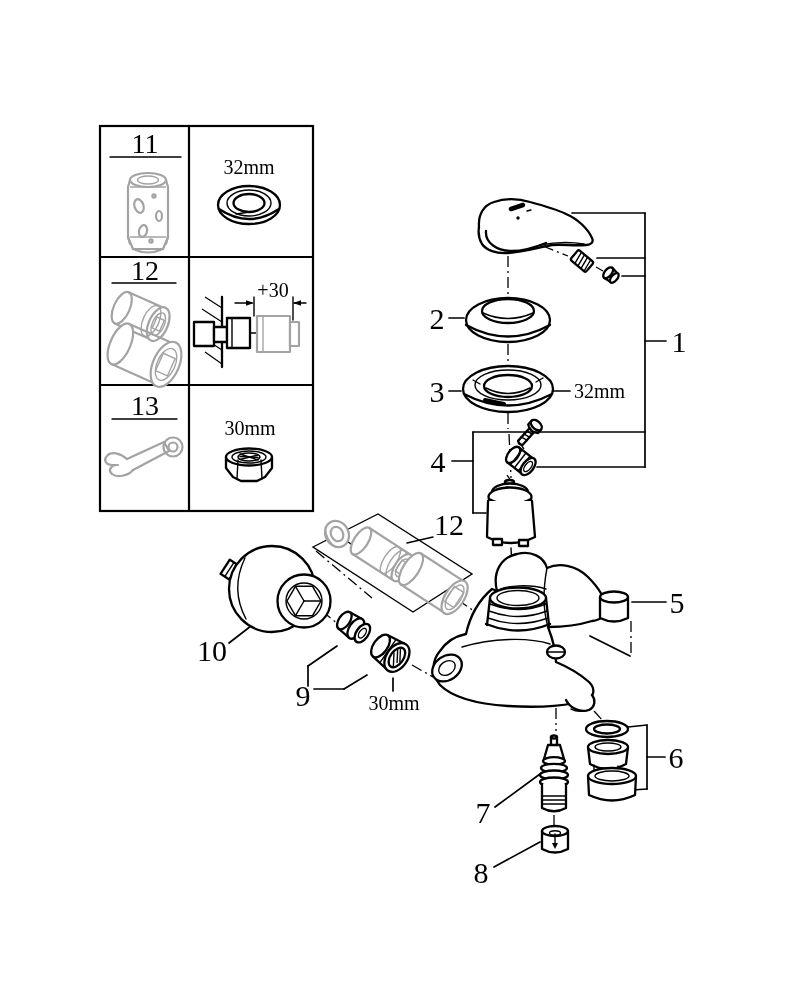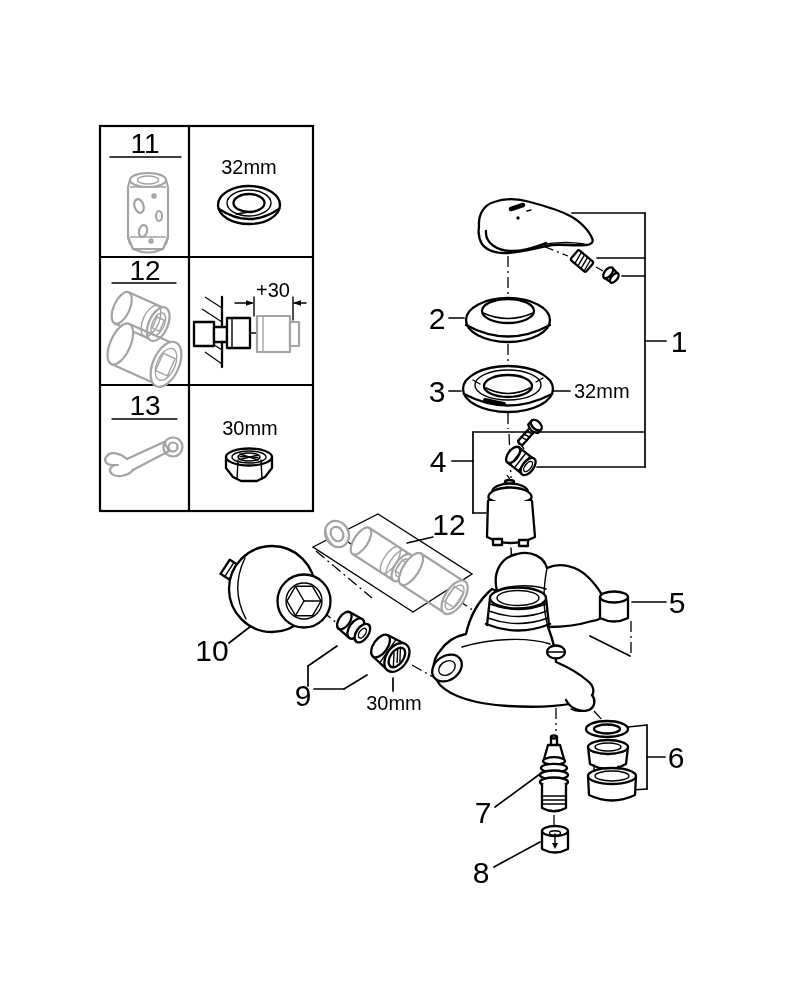--- a/index.html
+++ b/index.html
@@ -1,17 +1,17 @@
 <!DOCTYPE html>
 <html style="--ink: #000000; --aux: #a3a3a3; --bg: #ffffff;"><head>
 <meta charset="utf-8">
 <style>
   :root { --ink:#000; --aux:#a3a3a3; --bg:#fff; }
   html,body { margin:0; padding:0; background:var(--bg); }
-  .stage { position:relative; width:792px; height:944px; background:var(--bg); font-family:Liberation Sans, sans-serif; }
+  .stage { position:relative; width:792px; height:944px; background:var(--bg); font-family:Liberation Serif, serif; }
   svg { display:block; }
   
   .o   { fill:none; stroke:var(--ink); stroke-width:2.3; stroke-linecap:round; stroke-linejoin:round; }
   .of  { fill:#fff; stroke:var(--ink); stroke-width:2.3; stroke-linecap:round; stroke-linejoin:round; }
   .thin{ fill:none; stroke:var(--ink); stroke-width:1.4; stroke-linecap:round; }
   .lead{ fill:none; stroke:var(--ink); stroke-width:1.7; stroke-linecap:round; stroke-linejoin:round; }
   .cl  { fill:none; stroke:var(--ink); stroke-width:1.3; stroke-dasharray:11 4 2 4; }
   .g2  { fill:none; stroke:var(--aux); stroke-width:2.2; stroke-linecap:round; stroke-linejoin:round; }
   .g2f { fill:#fff;  stroke:var(--aux); stroke-width:2.2; stroke-linecap:round; stroke-linejoin:round; }
   .g1  { fill:none; stroke:var(--aux); stroke-width:1.4; }

